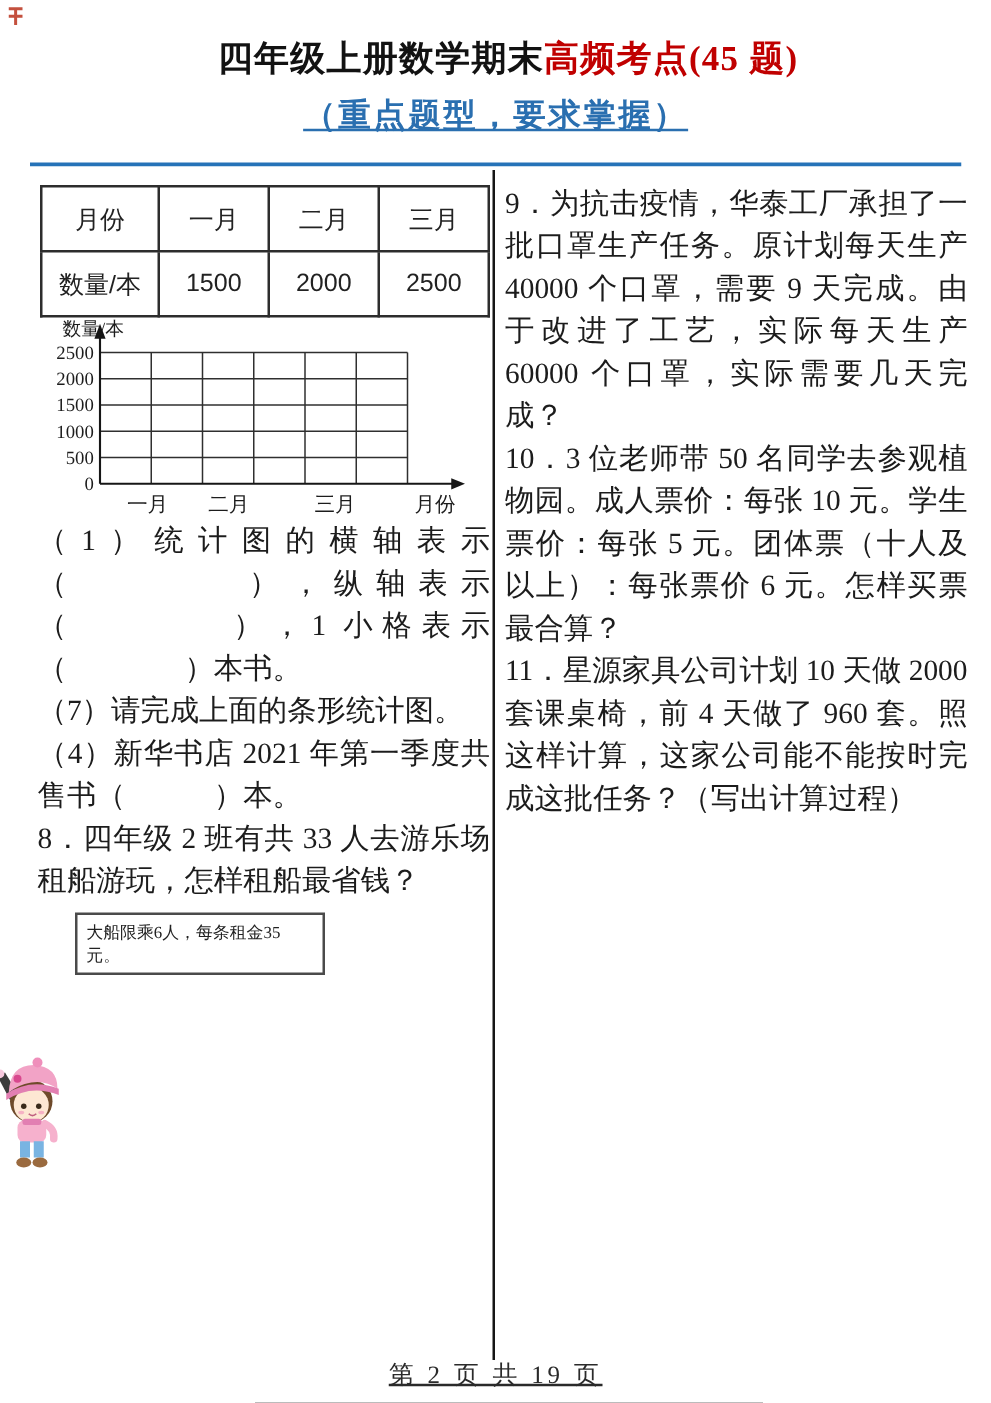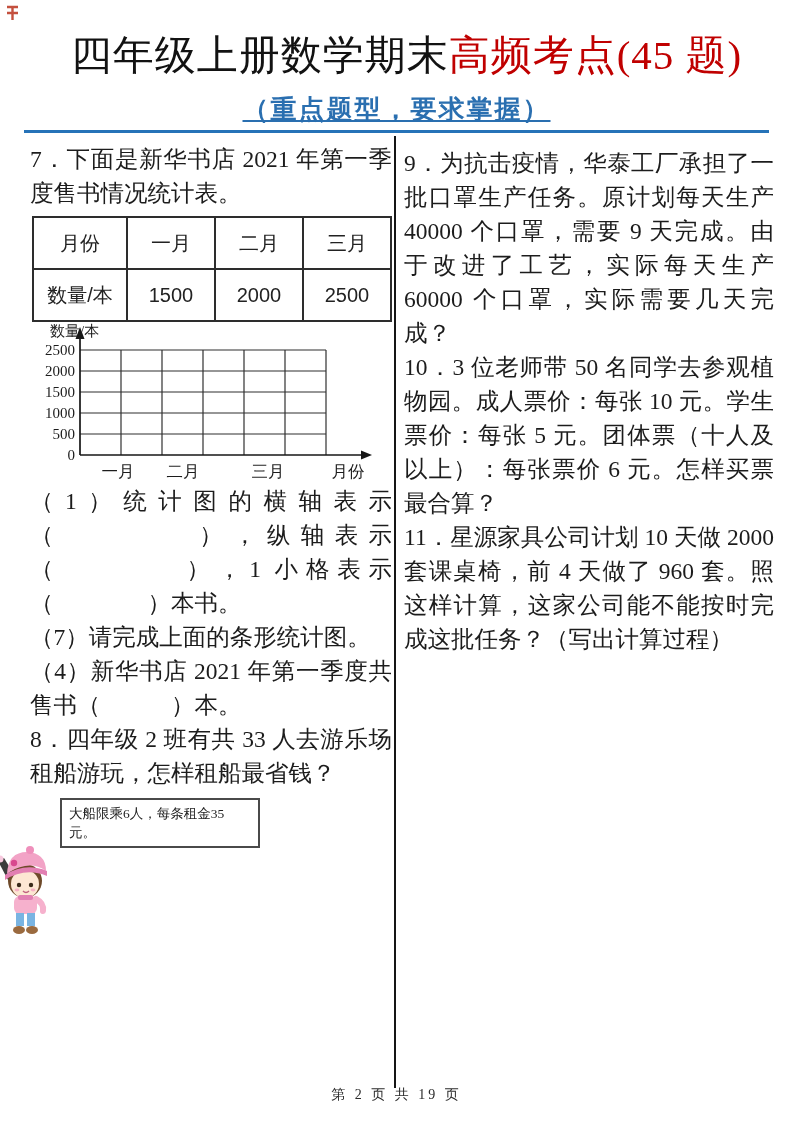--- a/index.html
+++ b/index.html
@@ -3,21 +3,21 @@
 <meta charset="utf-8">
 <style>
   html,body { margin:0; padding:0; background:#888; }
   .page {
     position:relative; width:793px; height:1122px; margin:0 auto;
     background:#ffffff; overflow:hidden;
     font-family:"Liberation Serif","DejaVu Serif",serif; color:#1f1f1f;
   }
   
   .header { position:absolute; top:28px; left:0; width:100%; text-align:center; }
-  .title { font-size:41px; font-weight:normal; letter-spacing:1px; color:#121212; white-space:nowrap;padding-left:20px; }
+  .title { font-size:28px; font-weight:bold; letter-spacing:1px; color:#121212; white-space:nowrap;padding-left:20px; }
   .title .red { color:#c00000; }
   .subtitle { margin-top:9px; font-size:26px; font-weight:bold; color:#2a6fb0; letter-spacing:2px;text-decoration:underline; }
   .rule { position:absolute; left:24px; right:24px; top:130px; height:3px; background:#2673b8; }
   .divider { position:absolute; left:394px; top:136px; width:2px; height:952px; background:#151515; }
   
   .col-left  { position:absolute; left:30px;  top:142px; width:362px; }
   .col-right { position:absolute; left:404px; top:146px; width:370px; }
   p.q { margin:0; font-size:23.5px; line-height:34px; text-align:justify; color:#1c1c1c; }
   .gap10 { margin-top:100px; }
   .gap11 { margin-top:218px; }
@@ -36,40 +36,39 @@
   .chart .ax { stroke:#161616; stroke-width:1.7; }
   .chart .arrow { fill:#161616; }
   .subq { margin-top:4px; }
   
   .note-box { margin:8px 0 0 30px; width:182px; border:2px solid #4a4a4a;
     padding:4px 7px; font-size:13.5px; line-height:19px; color:#222; }
   
   .mascot { position:absolute; left:-6px; top:840px; }
   .corner { position:absolute; left:4px; top:3px; }
   .footer { position:absolute; top:1086px; left:0; width:100%; text-align:center;
-    font-size:14px; letter-spacing:3px; color:#2a2a2a; }
+    font-size:20px; letter-spacing:3px; color:#2a2a2a;text-decoration:underline; }
 </style>
 </head>
 <body>
 
 <div class="page">
 
   <svg class="corner" width="18" height="20">
     <path d="M3,4 h11 M3,10 h11 M8.5,4 v13" stroke="#c4503e" stroke-width="2.4" fill="none"></path>
   </svg>
 
   <div class="header">
     <div class="title"><span>四年级上册数学期末</span><span class="red">高频考点(45 题)</span></div>
     <div class="subtitle">（重点题型，要求掌握）</div>
   </div>
   <div class="rule"></div>
   <div class="divider"></div>
 
   <div class="col-left">
-    <p class="q">7．下面是新华书店 2021 年第一季度售书情况统计表。</p>
 
     <table class="sales-table">
       <tbody>
         <tr>
           <td class="c0">月份</td>
           <td class="c">一月</td>
           <td class="c">二月</td>
           <td class="c">三月</td>
         </tr>
         <tr>

